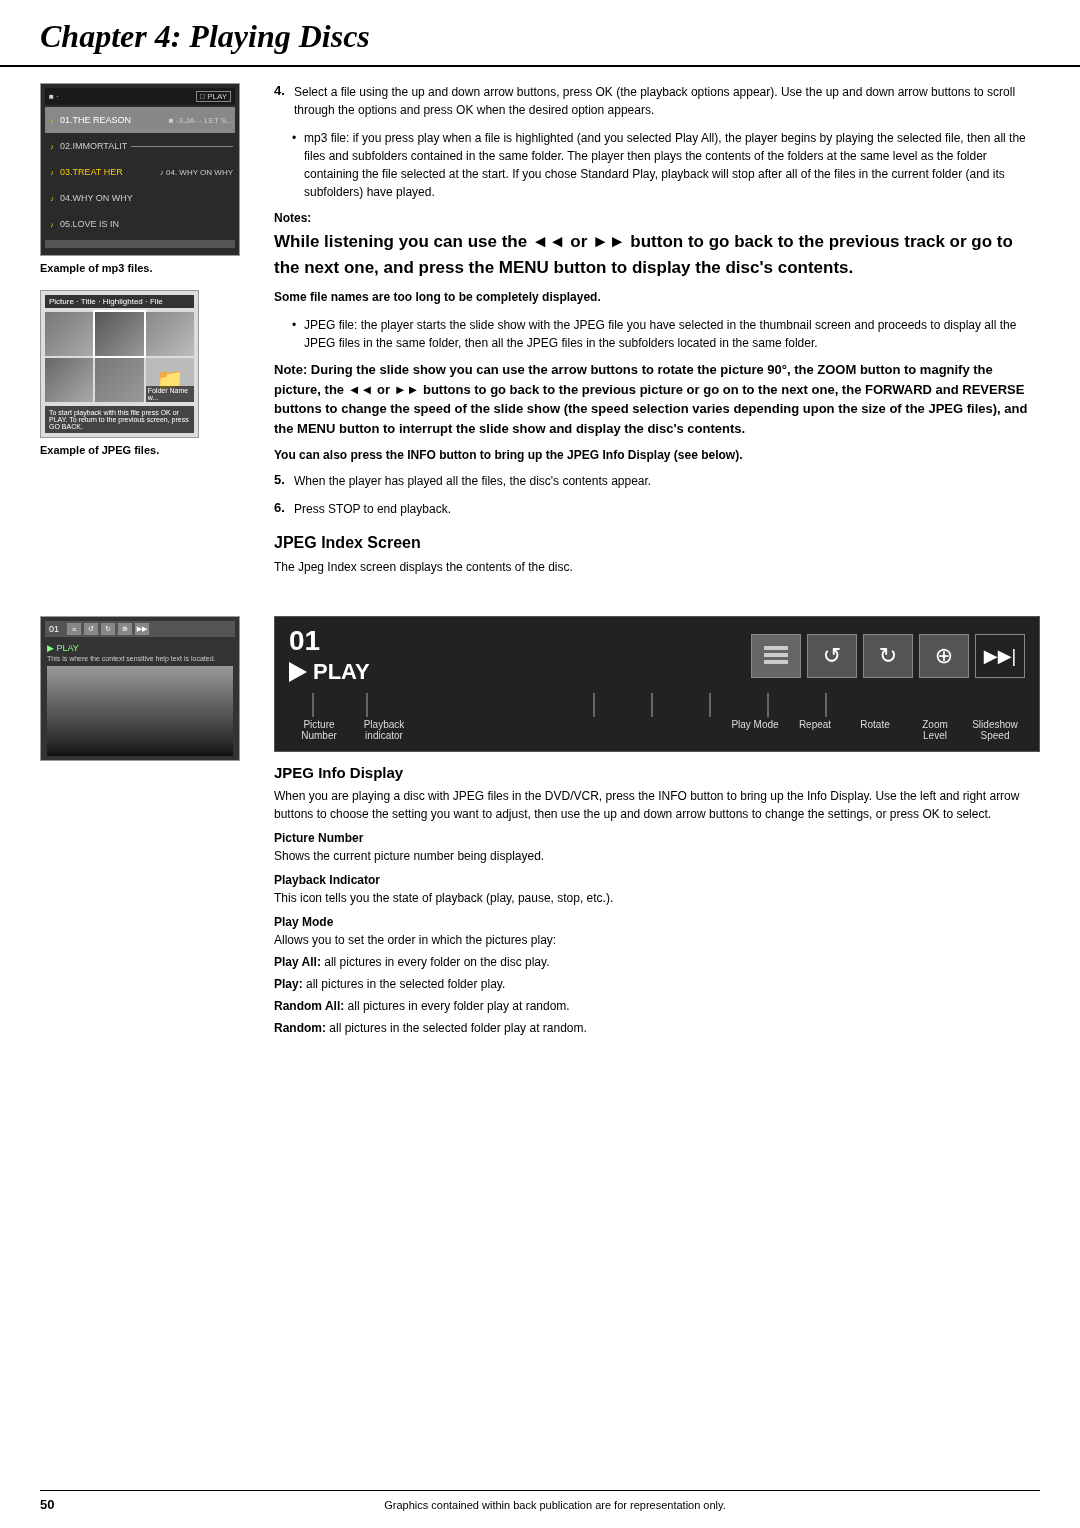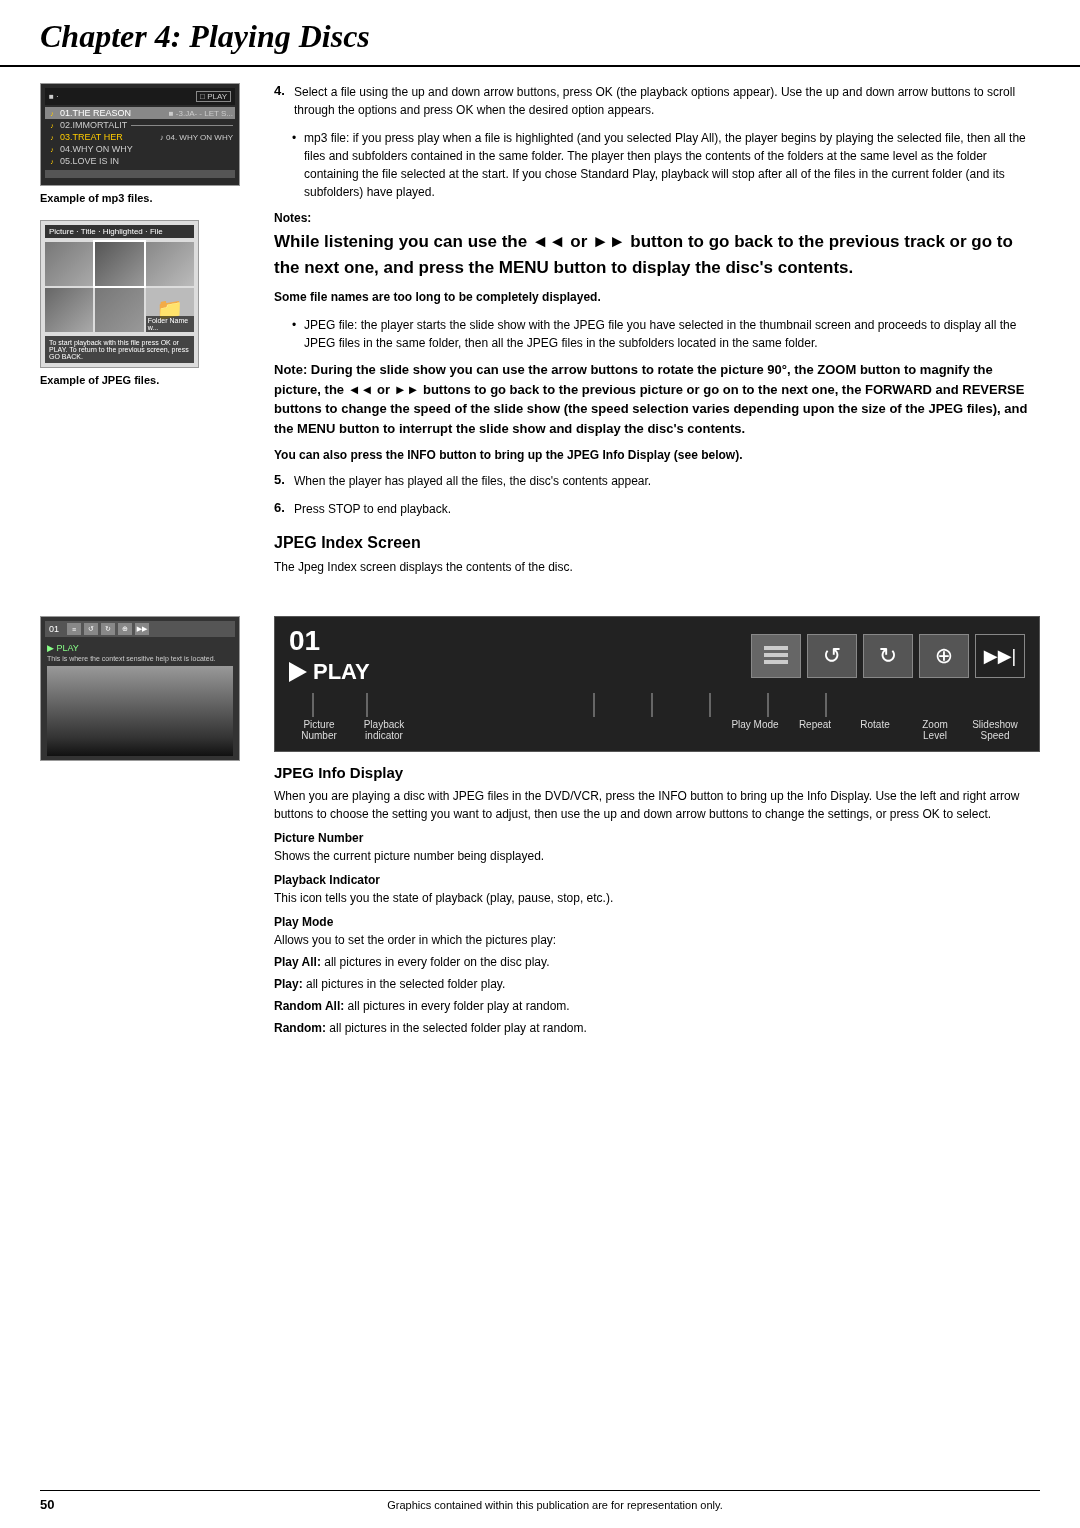--- a/index.html
+++ b/index.html
@@ -53,21 +53,21 @@
     .mp3-box {
       width: 200px;
       border: 1px solid #999;
       background: #2a2a2a;
       padding: 4px;
       margin-bottom: 6px;
     }
     .mp3-item {
       display: flex;
       align-items: center;
-      padding: 1px 2px;
+      padding: 8px 2px;
       font-size: 9px;
       color: #ccc;
     }
     .mp3-item.highlighted {
       background: #888;
       color: #fff;
     }
     .mp3-icon {
       width: 10px;
       height: 10px;
@@ -597,16 +597,16 @@
           <span class="bold-inline">Random:</span>
           <span> all pictures in the selected folder play at random.</span>
         </div>
       </div>
 
     </div>
   </div>
 
   <div class="page-footer">
     <span class="footer-page-num">50</span>
-    <span class="footer-text">Graphics contained within this publication are for representation only.</span>
+    <span class="footer-text">Graphics contained within back publication are for representation only.</span>
   </div>
 
 </div>
 
 </body></html>

